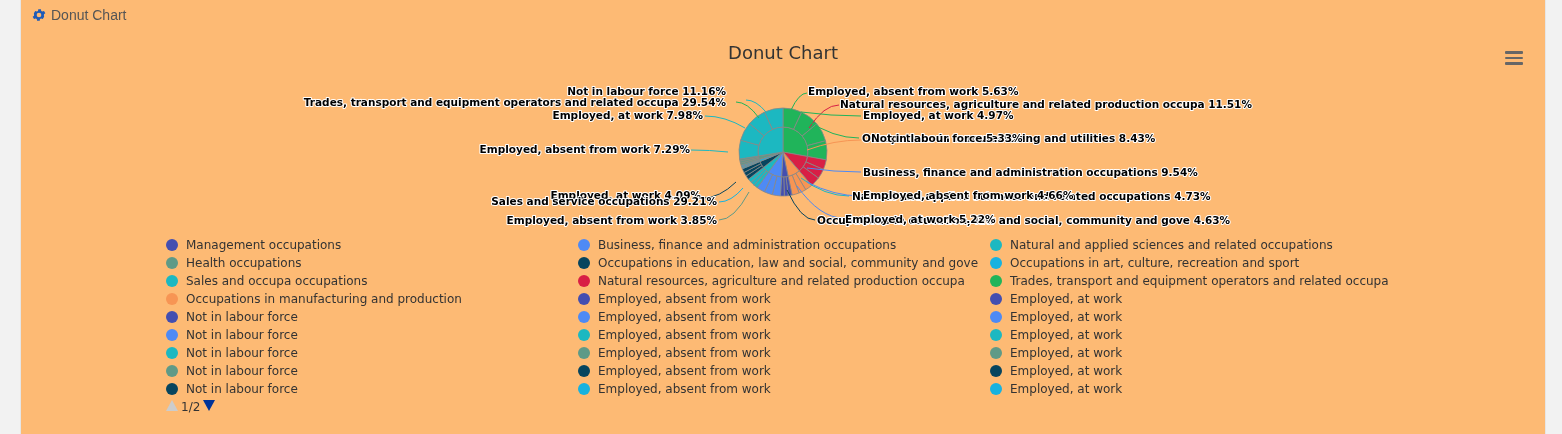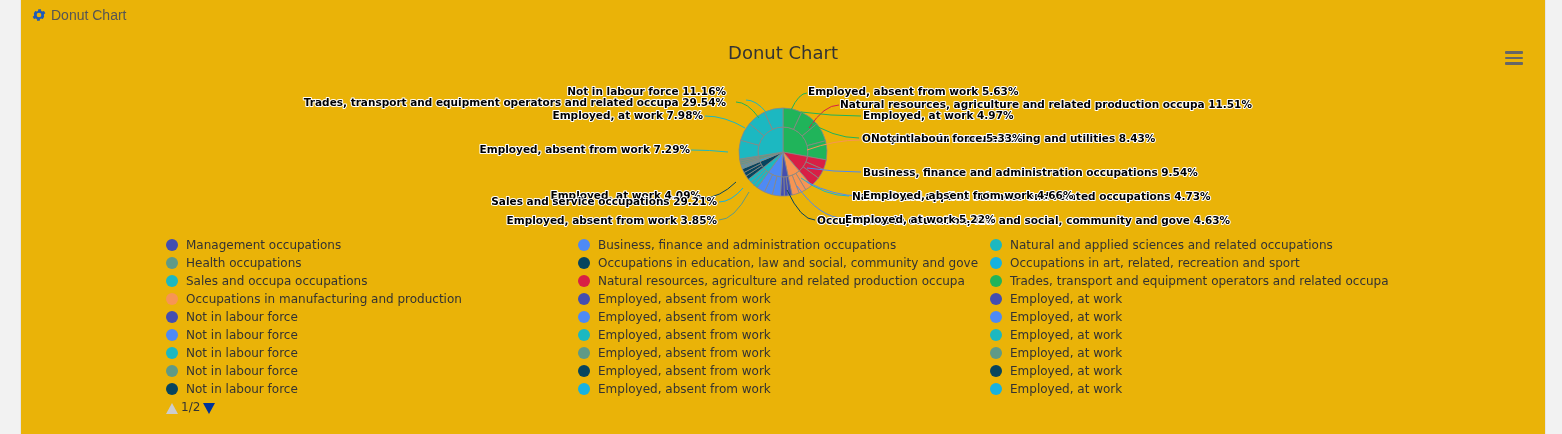--- a/index.html
+++ b/index.html
@@ -3,41 +3,41 @@
 <meta charset="utf-8">
 <style>
   html, body { margin:0; padding:0; }
   body {
     width:1562px; height:434px; overflow:hidden;
     background:#f2f2f2;
     font-family:"DejaVu Sans", sans-serif;
   }
   .card {
     position:absolute; left:20px; top:0; width:1524px; height:434px;
-    background:#eab308;
+    background:#fdba74;
     border-left:1px solid #e6e6e6; border-right:1px solid #e6e6e6;
   }
   .header { position:absolute; left:10px; top:7px; display:flex; align-items:center; gap:4px; }
   .header .gear { width:16px; height:16px; }
   .header .title { font-family:"Liberation Sans", sans-serif; font-size:14px; color:#555; }
   .chart-title {
     position:absolute; left:0; width:1524px; top:42px; text-align:center;
     font-family:"DejaVu Sans", sans-serif; font-size:18px; color:#333;
   }
   .menu-btn { position:absolute; left:1484px; top:51px; width:18px; height:14px; cursor:pointer; }
   .menu-btn span { display:block; height:2.5px; background:#666; margin-bottom:3px; border-radius:1px; }
   svg.plot { position:absolute; left:0; top:0; }
   .dl { font-family:"DejaVu Sans", sans-serif; font-size:10.5px; font-weight:bold; fill:#000;
         paint-order:stroke; stroke:#fff; stroke-width:2px; stroke-linejoin:round; }
   .legend { position:absolute; left:145px; top:236px; width:1250px; }
   .legend-grid { display:grid; grid-template-columns:412px 412px 412px; row-gap:0; }
   .legend-item { display:flex; align-items:center; height:18px; cursor:pointer; }
   .legend-item .sym { width:12px; height:12px; border-radius:50%; margin-right:8px; flex:0 0 12px; }
   .legend-item .lbl { font-family:"DejaVu Sans", sans-serif; font-size:12px; color:#333; white-space:nowrap; }
-  .pager { display:flex; align-items:flex-end; gap:3px; margin-top:2px; font-size:12px; color:#333; }
+  .pager { display:flex; align-items:flex-start; gap:3px; margin-top:2px; font-size:12px; color:#333; }
   .pager .up { width:0; height:0; border-left:6px solid transparent; border-right:6px solid transparent; border-bottom:11px solid #cccccc; }
   .pager .down { width:0; height:0; border-left:6px solid transparent; border-right:6px solid transparent; border-top:11px solid #003399; cursor:pointer; }
 </style>
 </head>
 <body>
 
 <div class="card">
   <div class="header">
     <svg class="gear" viewBox="0 0 24 24">
       <path fill="#1e5bb8" d="M19.4 13a7.5 7.5 0 0 0 0-2l2.1-1.6-2-3.5-2.5 1a7.3 7.3 0 0 0-1.7-1l-.4-2.7h-4l-.4 2.7a7.3 7.3 0 0 0-1.7 1l-2.5-1-2 3.5L4.6 11a7.5 7.5 0 0 0 0 2l-2.1 1.6 2 3.5 2.5-1a7.3 7.3 0 0 0 1.7 1l.4 2.7h4l.4-2.7a7.3 7.3 0 0 0 1.7-1l2.5 1 2-3.5zM12 15.5a3.5 3.5 0 1 1 0-7 3.5 3.5 0 0 1 0 7z"></path>
@@ -149,21 +149,21 @@
         <div class="legend-item">
           <span class="sym" style="background: rgb(95, 154, 135);"></span>
           <span class="lbl">Health occupations</span>
         </div>
         <div class="legend-item">
           <span class="sym" style="background: rgb(7, 69, 94);"></span>
           <span class="lbl">Occupations in education, law and social, community and gove</span>
         </div>
         <div class="legend-item">
           <span class="sym" style="background: rgb(23, 178, 224);"></span>
-          <span class="lbl">Occupations in art, related, recreation and sport</span>
+          <span class="lbl">Occupations in art, culture, recreation and sport</span>
         </div>
         <div class="legend-item">
           <span class="sym" style="background: rgb(28, 184, 193);"></span>
           <span class="lbl">Sales and occupa occupations</span>
         </div>
         <div class="legend-item">
           <span class="sym" style="background: rgb(216, 31, 69);"></span>
           <span class="lbl">Natural resources, agriculture and related production occupa</span>
         </div>
         <div class="legend-item">

